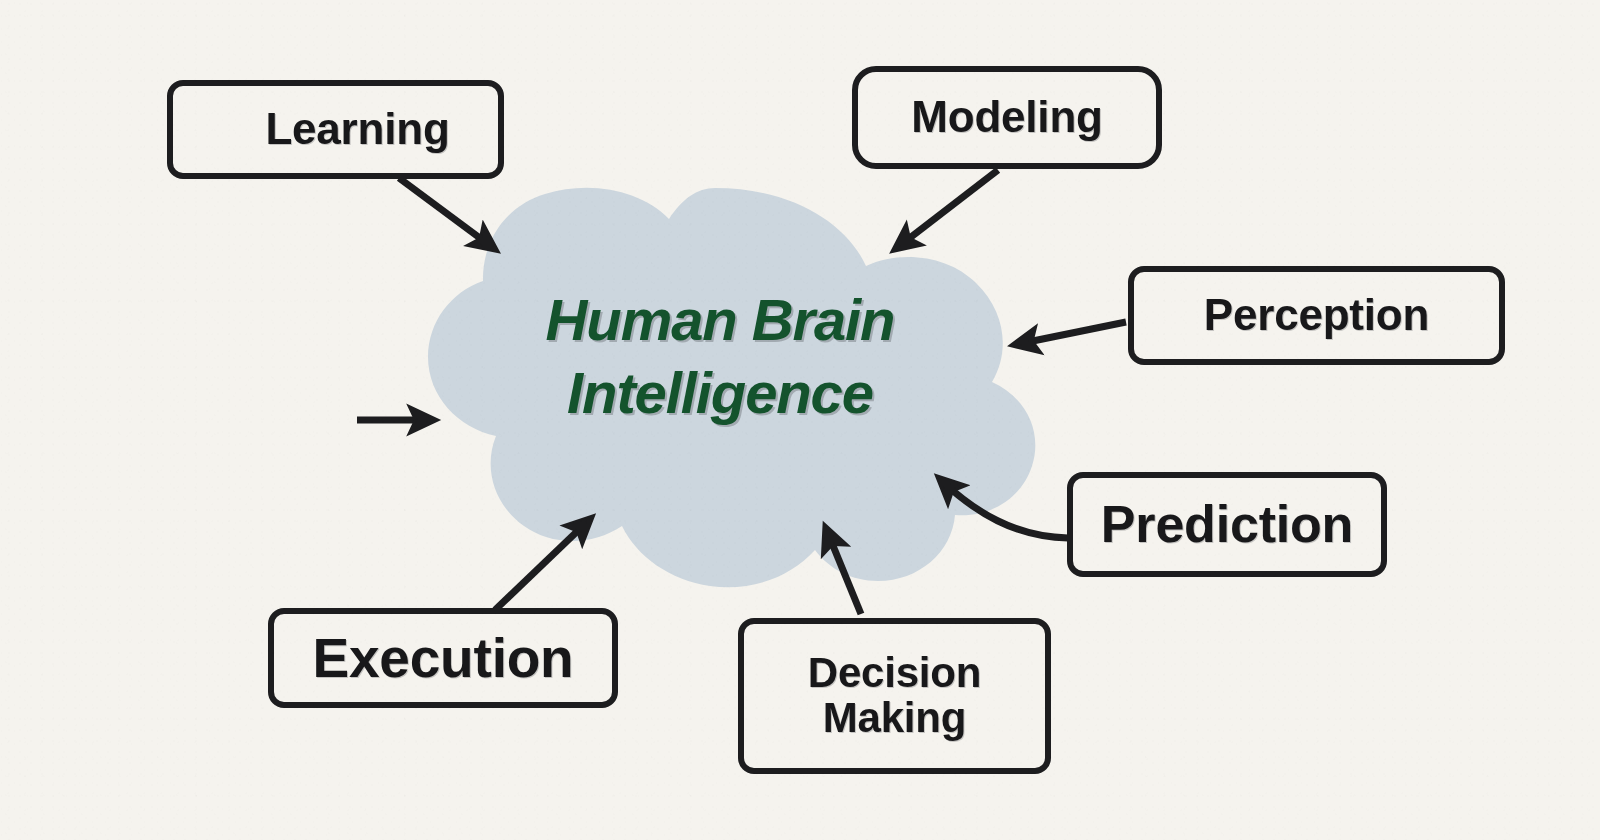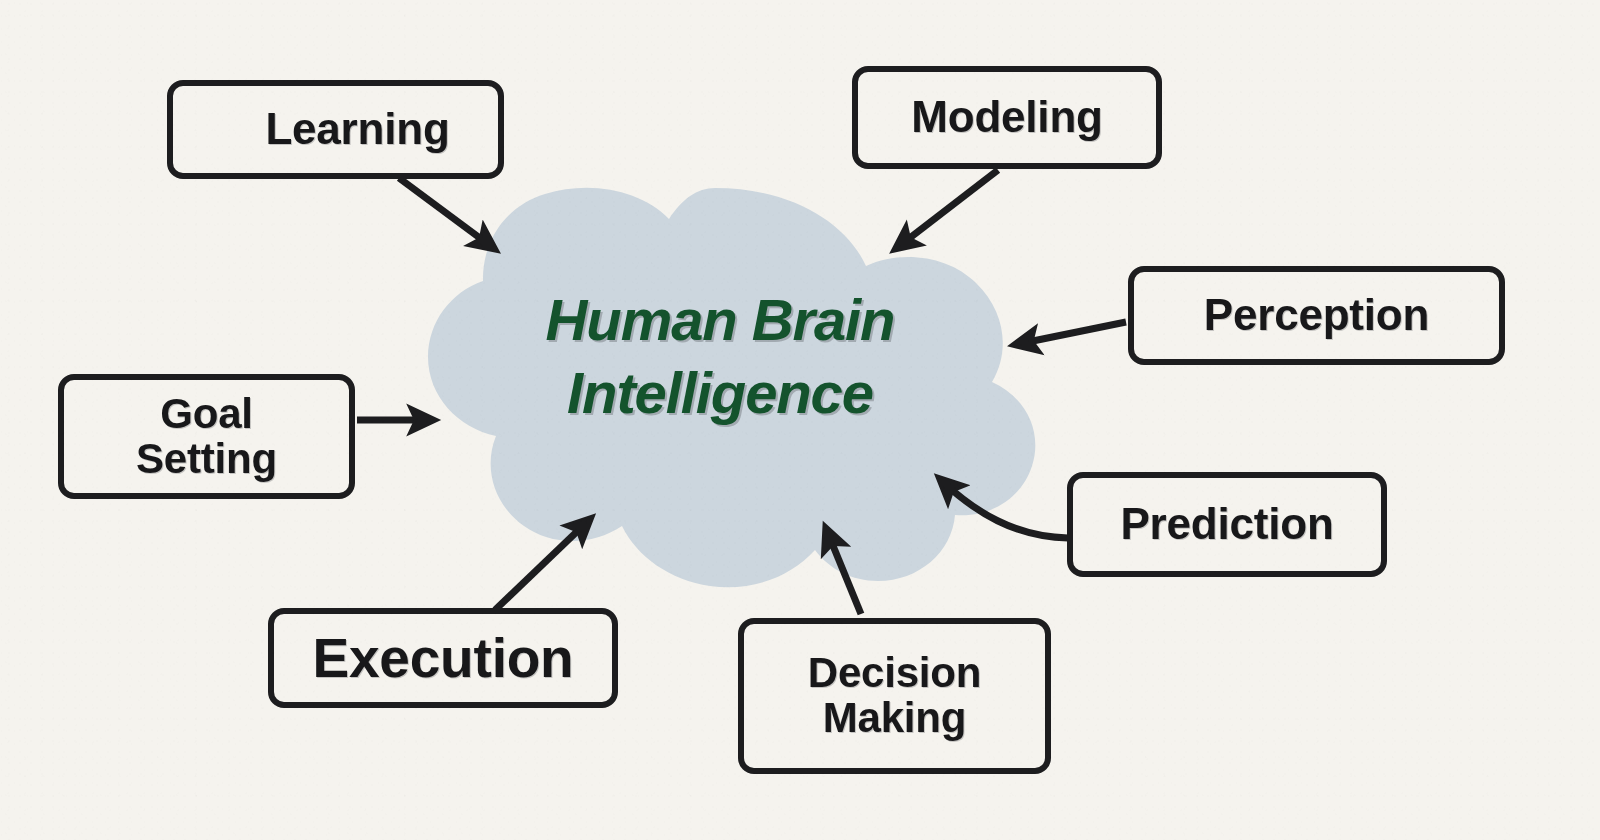--- a/index.html
+++ b/index.html
@@ -126,34 +126,30 @@
     </g>
   </svg>
 
   <div class="cloud-title" style="color: #14532d; font-style: italic;">Human Brain
 Intelligence</div>
 
   <div class="node-box" style="left: 167px; top: 80px; width: 337px; height: 99px; font-size: 44px; background: rgb(245, 243, 238); border-color: rgb(29, 29, 31); border-width: 6px; border-radius: 16px; padding-left: 44px;">
     <span>Learning</span>
   </div>
 
-  <div class="node-box" style="left: 852px; top: 66px; width: 310px; height: 103px; font-size: 44px; background: rgb(245, 243, 238); border-color: rgb(29, 29, 31); border-width: 6px; border-radius: 16px;">
+  <div class="node-box" style="left: 852px; top: 66px; width: 310px; height: 103px; font-size: 44px; background: rgb(245, 243, 238); border-color: rgb(29, 29, 31); border-width: 6px; border-radius: 24px;">
     <span>Modeling</span>
   </div>
 
   <div class="node-box" style="left: 1128px; top: 266px; width: 377px; height: 99px; font-size: 44px; background: rgb(245, 243, 238); border-color: rgb(29, 29, 31); border-width: 6px; border-radius: 16px;">
     <span>Perception</span>
   </div>
 
-  <div class="node-box" style="left: 58px; top: 374px; width: 297px; height: 125px; font-size: 42px; background: rgb(245, 243, 238); border-color: rgb(29, 29, 31); border-width: 6px; border-radius: 16px;">
-    <span>Goal
-Setting</span>
-  </div>
 
-  <div class="node-box" style="left: 1067px; top: 472px; width: 320px; height: 105px; font-size: 44px; background: rgb(245, 243, 238); border-color: rgb(29, 29, 31); border-width: 6px; border-radius: 16px; text-align: right;">
+  <div class="node-box" style="left: 1067px; top: 472px; width: 320px; height: 105px; font-size: 52px; background: rgb(245, 243, 238); border-color: rgb(29, 29, 31); border-width: 6px; border-radius: 16px; text-align: right;">
     <span>Prediction</span>
   </div>
 
   <div class="node-box" style="left: 268px; top: 608px; width: 350px; height: 100px; font-size: 55px; background: rgb(245, 243, 238); border-color: rgb(29, 29, 31); border-width: 6px; border-radius: 16px;">
     <span>Execution</span>
   </div>
 
   <div class="node-box" style="left: 738px; top: 618px; width: 313px; height: 156px; font-size: 42px; background: rgb(245, 243, 238); border-color: rgb(29, 29, 31); border-width: 6px; border-radius: 16px;">
     <span>Decision
 Making</span>

